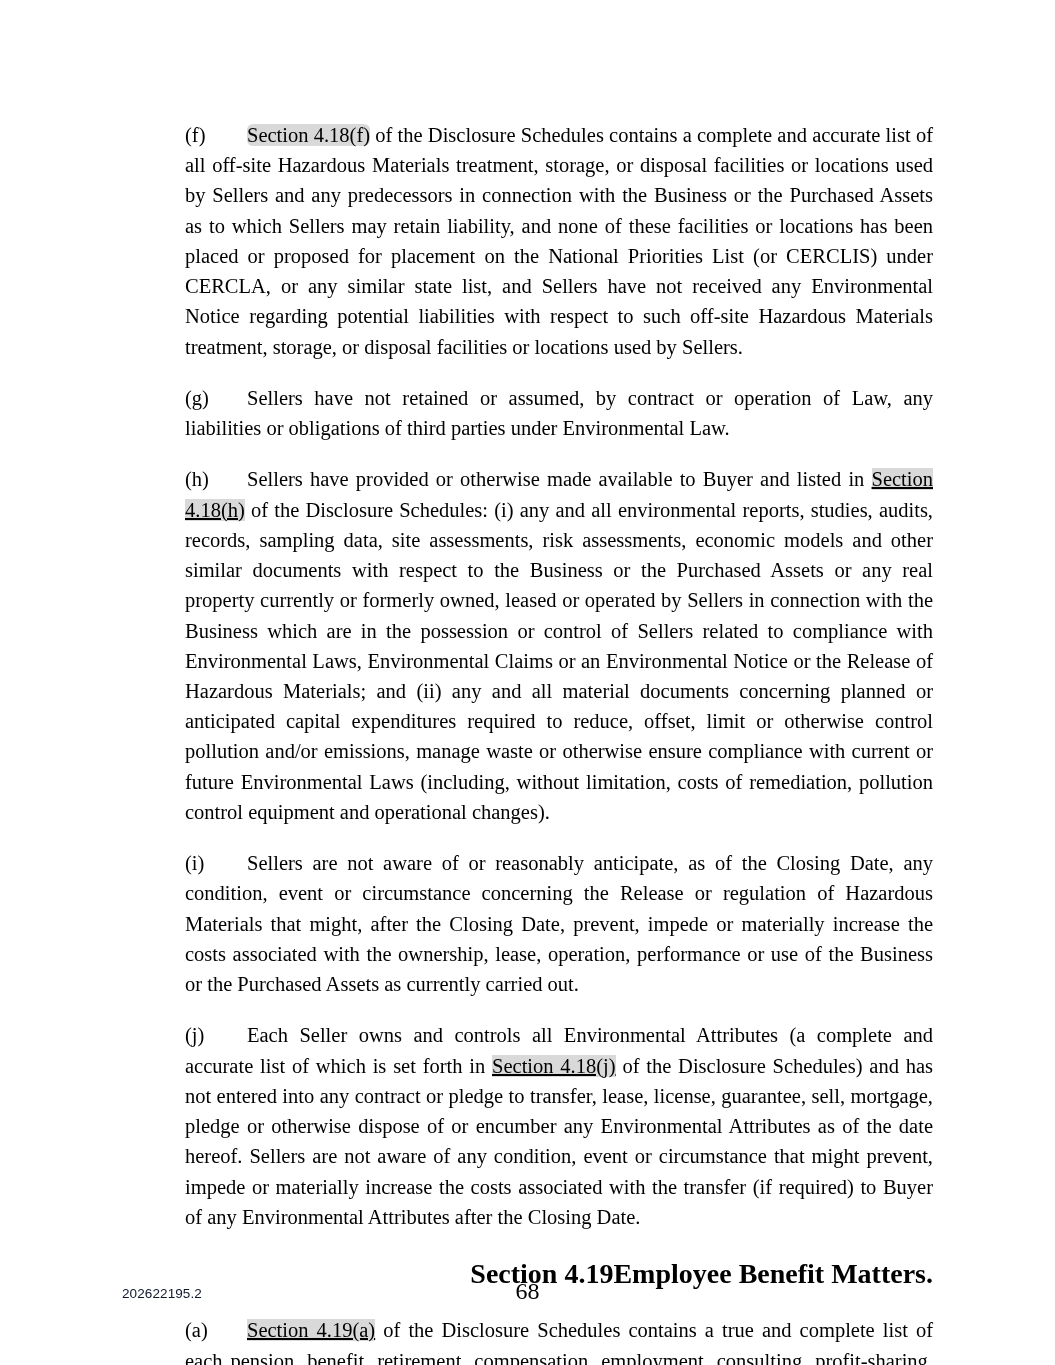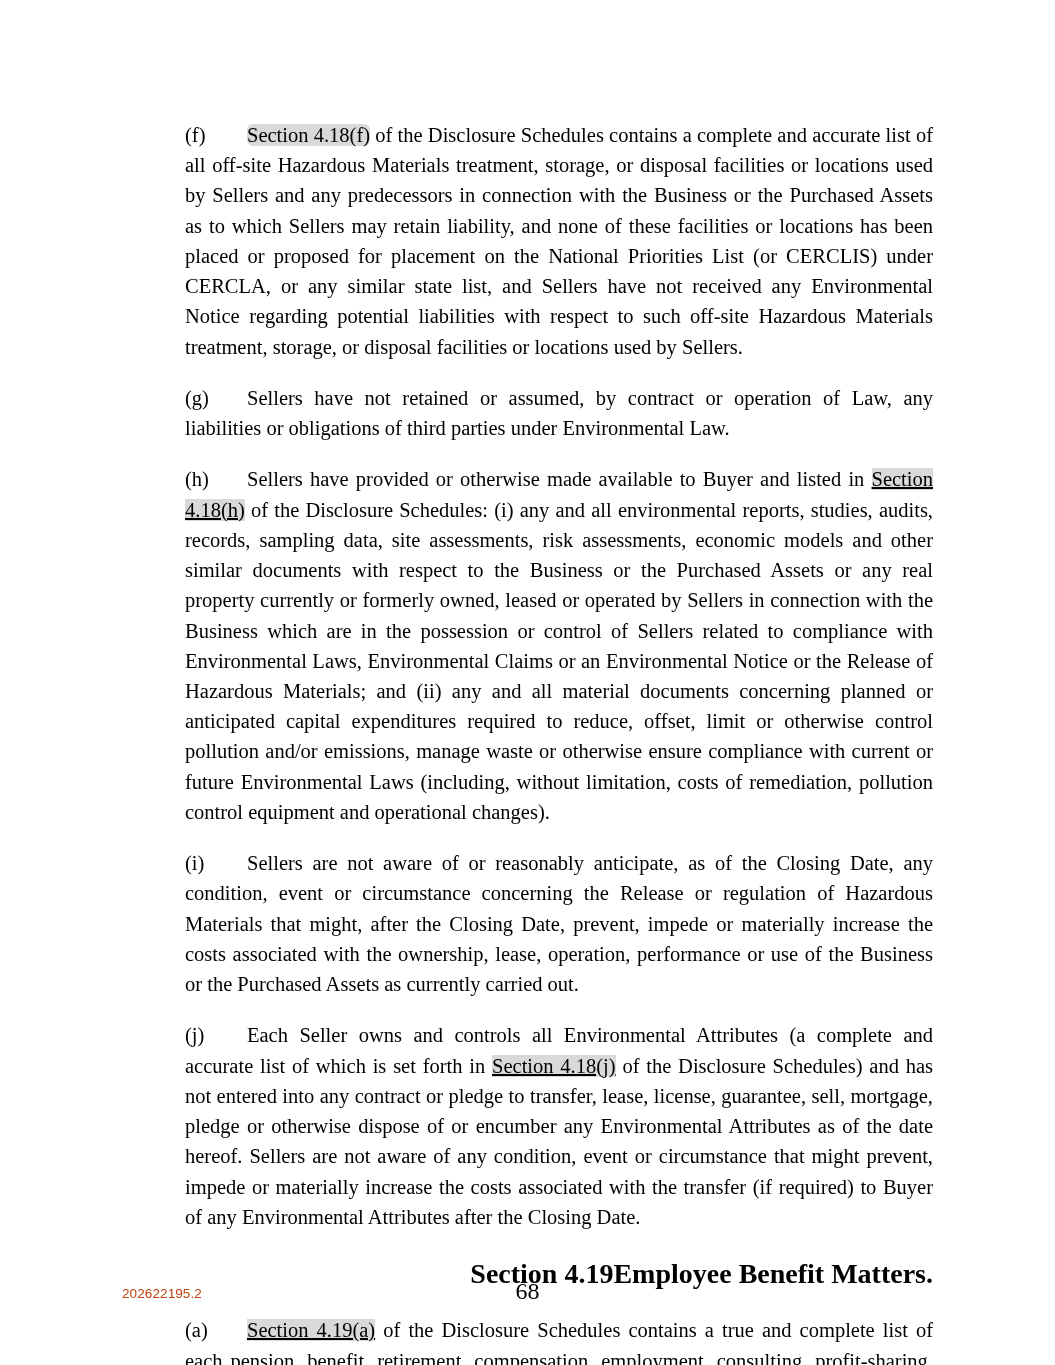--- a/index.html
+++ b/index.html
@@ -69,21 +69,21 @@
     width: 1055px;
     height: 40px;
   }
   .footer-docid {
     position: absolute;
     left: 122px;
     top: 8px;
     font-family: "Liberation Sans", "DejaVu Sans", sans-serif;
     font-size: 13.5px;
     letter-spacing: 0.1px;
-    color: #c2410c;
+    color: #0f172a;
   }
   .footer-pageno {
     position: absolute;
     left: 0;
     top: 0;
     width: 1055px;
     text-align: center;
     font-size: 24px;
     color: #000000;
   }

